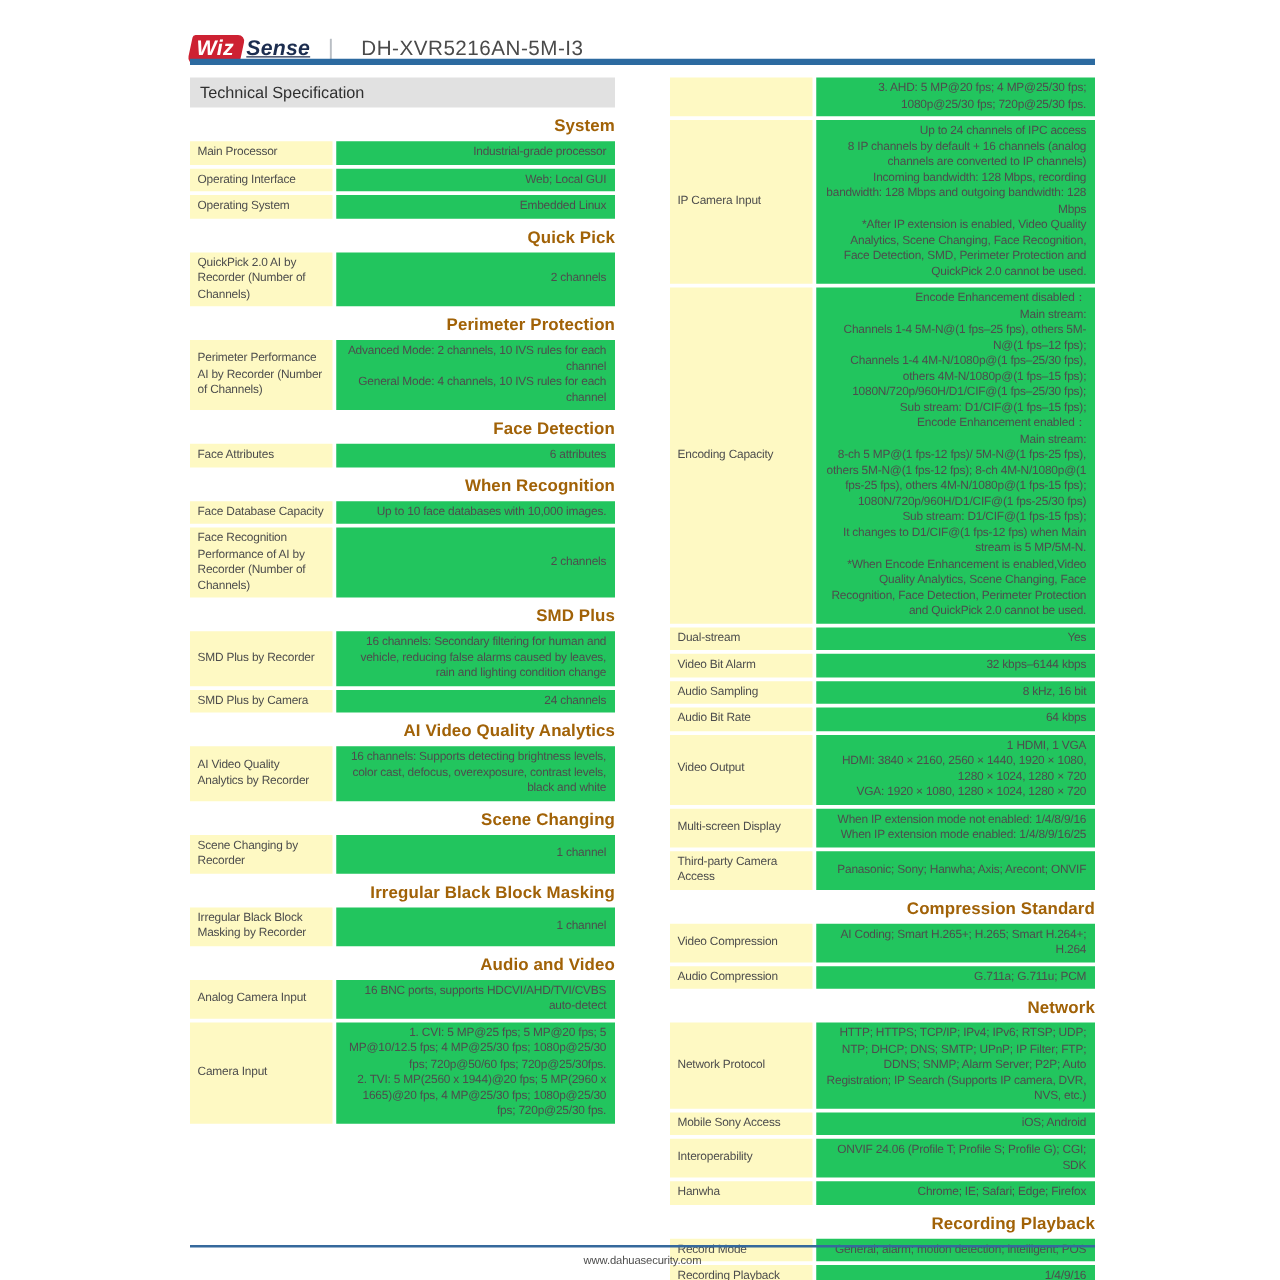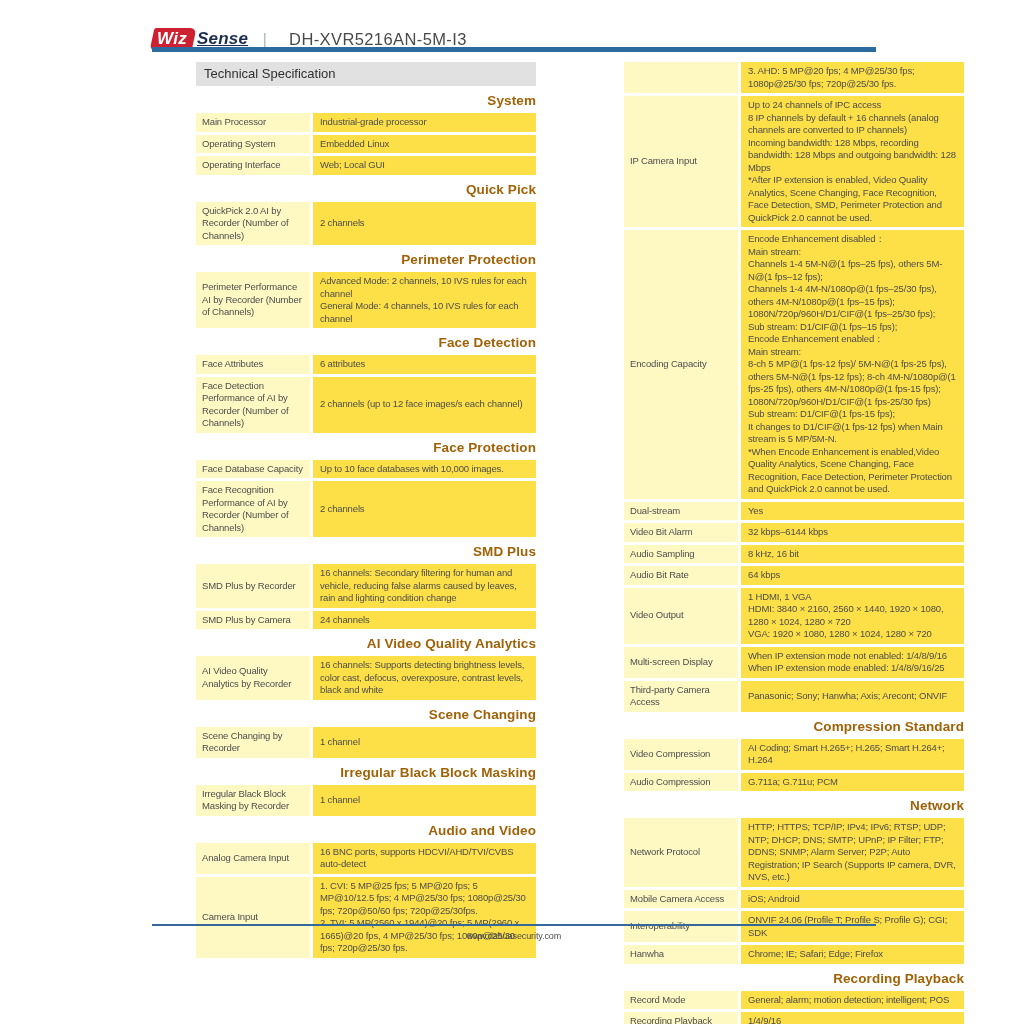--- a/index.html
+++ b/index.html
@@ -14,34 +14,34 @@
   .logo{display:flex;align-items:baseline;font-style:italic;font-weight:bold;font-size:17px;}
   .wiz{display:inline-block;background:#cd2132;color:#fff;padding:1px 7px 2px 5px;
        transform:skewX(-12deg);border-radius:2px 6px 2px 6px;letter-spacing:.3px;}
   .wiz-inner{display:inline-block;transform:skewX(12deg);}
   .sense{color:#1c2d4f;margin-left:3px;letter-spacing:.2px;text-decoration:underline;}
   .sep{color:#b9bec4;font-size:19px;font-weight:300;margin:0 10px 0 14px;}
   .model{margin:12px;font-size:16.5px;font-weight:400;color:#4a4a4a;letter-spacing:.4px;}
   .accent-bar{position:absolute;left:152px;top:47px;width:724px;height:5px;background:#2c6aa0;}
   
   .columns{position:absolute;left:152px;top:62px;width:724px;display:flex;gap:44px;align-items:flex-start;}
-  .col{width:340px;flex:0 0 340px;margin-left:44px;}
+  .col{width:340px;flex:0 0 340px;}
   .title-bar{background:#e1e1e1;color:#2f2f2f;font-size:13px;padding:4px 8px 5px 8px;margin-bottom:4px;}
   .section-heading{font-size:13.5px;color:#a16207;margin:7px 0 5px 0;letter-spacing:.1px;text-align:right;}
   .rows{display:flex;flex-direction:column;gap:3px;}
   .row{display:flex;gap:3px;}
   .cell-label{flex:0 0 114px;width:114px;background:#fef9c3;color:#4d4d4d;
     font-size:9.5px;line-height:12.5px;letter-spacing:-.15px;
     padding:3px 6px;display:flex;align-items:center;box-sizing:border-box;}
-  .cell-value{flex:1;background:#fde047;color:#4d4d4d;
+  .cell-value{flex:1;background:#22c55e;color:#4d4d4d;
     font-size:9.5px;line-height:12.5px;letter-spacing:-.15px;
     padding:3px 7px;box-sizing:border-box;white-space:pre-line;
-    display:flex;flex-direction:column;justify-content:center;}
+    display:flex;flex-direction:column;justify-content:center;text-align:right;}
   
-  footer{position:absolute;left:152px;top:924px;width:724px;}
+  footer{position:absolute;left:152px;top:996px;width:724px;}
   .footer-line{width:100%;height:2px;background:#35699c;}
   .footer-url{text-align:center;font-size:9px;color:#4d4d4d;margin-top:5px;letter-spacing:-.1px;}
 </style>
 </head>
 <body>
 
 <div class="page">
 
   <header>
     <div class="logo">
@@ -59,27 +59,27 @@
 
   <div class="spec-section">
     <h2 class="section-heading">System</h2>
     <div class="rows">
   <div class="row">
     <div class="cell-label">Main Processor</div>
     <div class="cell-value">Industrial-grade processor</div>
   </div>
 
   <div class="row">
+    <div class="cell-label">Operating Interface</div>
+    <div class="cell-value">Web; Local GUI</div>
+  </div>
+
+  <div class="row">
     <div class="cell-label">Operating System</div>
     <div class="cell-value">Embedded Linux</div>
-  </div>
-
-  <div class="row">
-    <div class="cell-label">Operating Interface</div>
-    <div class="cell-value">Web; Local GUI</div>
   </div>
 </div>
   </div>
 
   <div class="spec-section">
     <h2 class="section-heading">Quick Pick</h2>
     <div class="rows">
   <div class="row">
     <div class="cell-label">QuickPick 2.0 AI by Recorder (Number of Channels)</div>
     <div class="cell-value">2 channels</div>
@@ -99,29 +99,25 @@
   </div>
 
   <div class="spec-section">
     <h2 class="section-heading">Face Detection</h2>
     <div class="rows">
   <div class="row">
     <div class="cell-label">Face Attributes</div>
     <div class="cell-value">6 attributes</div>
   </div>
 
-  <div class="row">
-    <div class="cell-label">Face Detection Performance of AI by Recorder (Number of Channels)</div>
-    <div class="cell-value">2 channels (up to 12 face images/s each channel)</div>
-  </div>
-</div>
-  </div>
-
-  <div class="spec-section">
-    <h2 class="section-heading">Face Protection</h2>
+</div>
+  </div>
+
+  <div class="spec-section">
+    <h2 class="section-heading">When Recognition</h2>
     <div class="rows">
   <div class="row">
     <div class="cell-label">Face Database Capacity</div>
     <div class="cell-value">Up to 10 face databases with 10,000 images.</div>
   </div>
 
   <div class="row">
     <div class="cell-label">Face Recognition Performance of AI by Recorder (Number of Channels)</div>
     <div class="cell-value">2 channels</div>
   </div>
@@ -279,21 +275,21 @@
 
   <div class="spec-section">
     <h2 class="section-heading">Network</h2>
     <div class="rows">
   <div class="row">
     <div class="cell-label">Network Protocol</div>
     <div class="cell-value">HTTP; HTTPS; TCP/IP; IPv4; IPv6; RTSP; UDP; NTP; DHCP; DNS; SMTP; UPnP; IP Filter; FTP; DDNS; SNMP; Alarm Server; P2P; Auto Registration; IP Search (Supports IP camera, DVR, NVS, etc.)</div>
   </div>
 
   <div class="row">
-    <div class="cell-label">Mobile Camera Access</div>
+    <div class="cell-label">Mobile Sony Access</div>
     <div class="cell-value">iOS; Android</div>
   </div>
 
   <div class="row">
     <div class="cell-label">Interoperability</div>
     <div class="cell-value">ONVIF 24.06 (Profile T; Profile S; Profile G); CGI; SDK</div>
   </div>
 
   <div class="row">
     <div class="cell-label">Hanwha</div>

